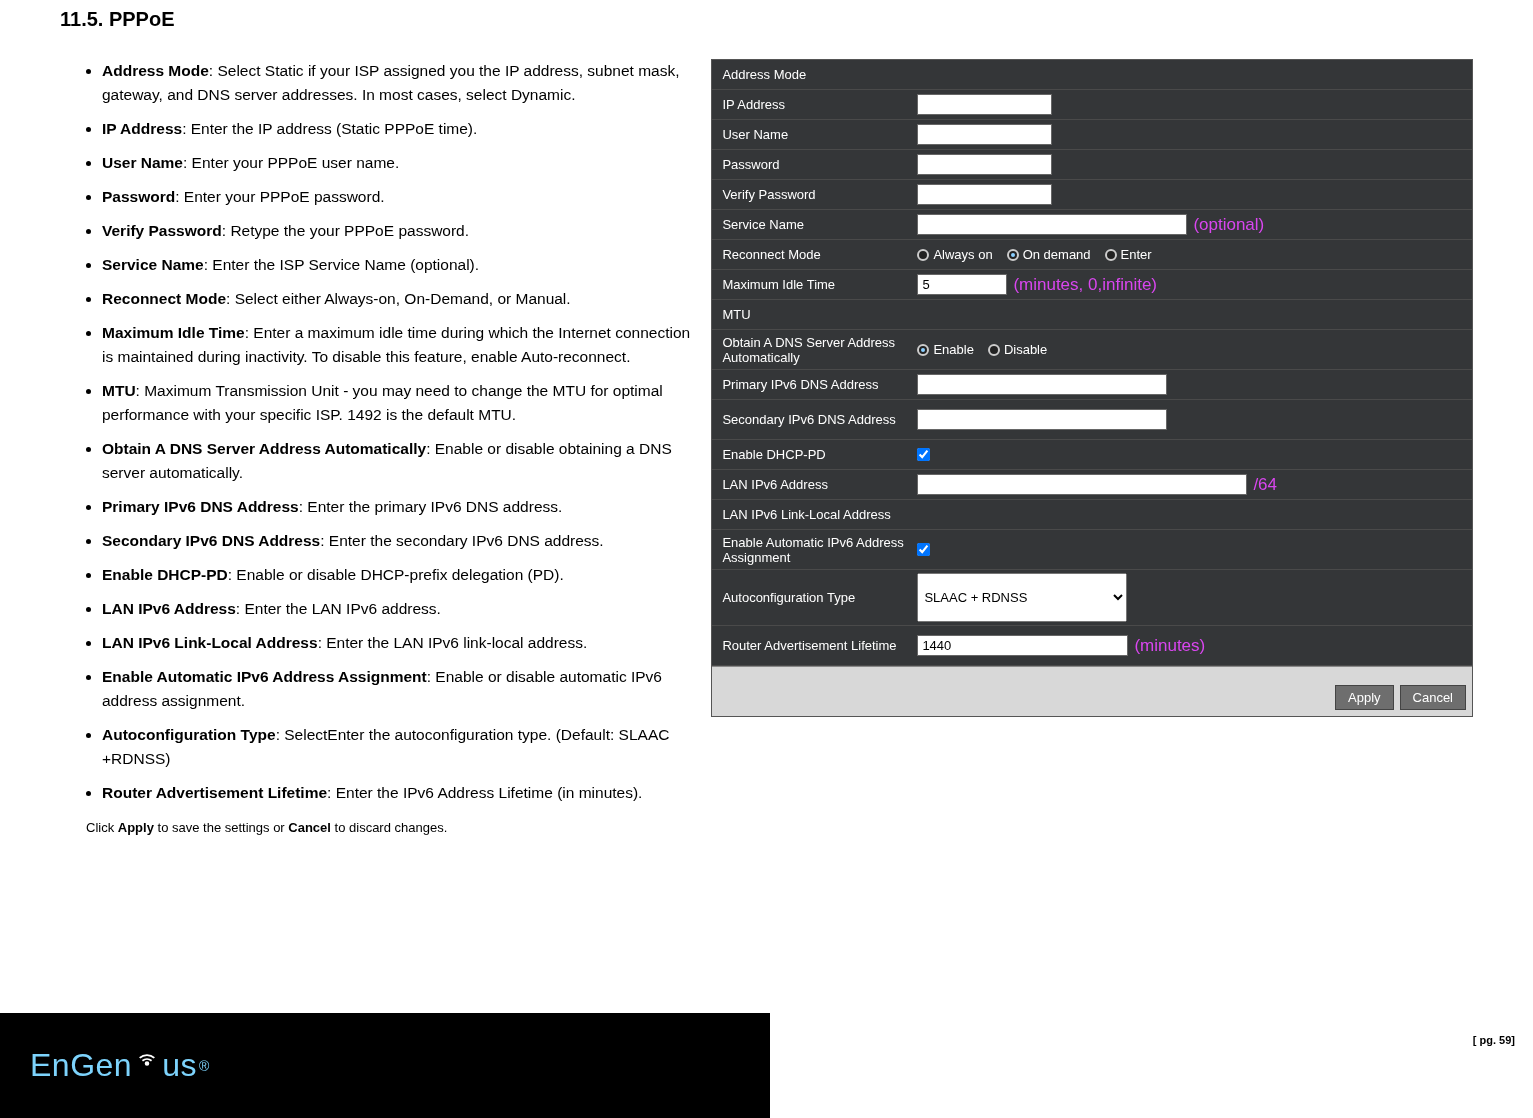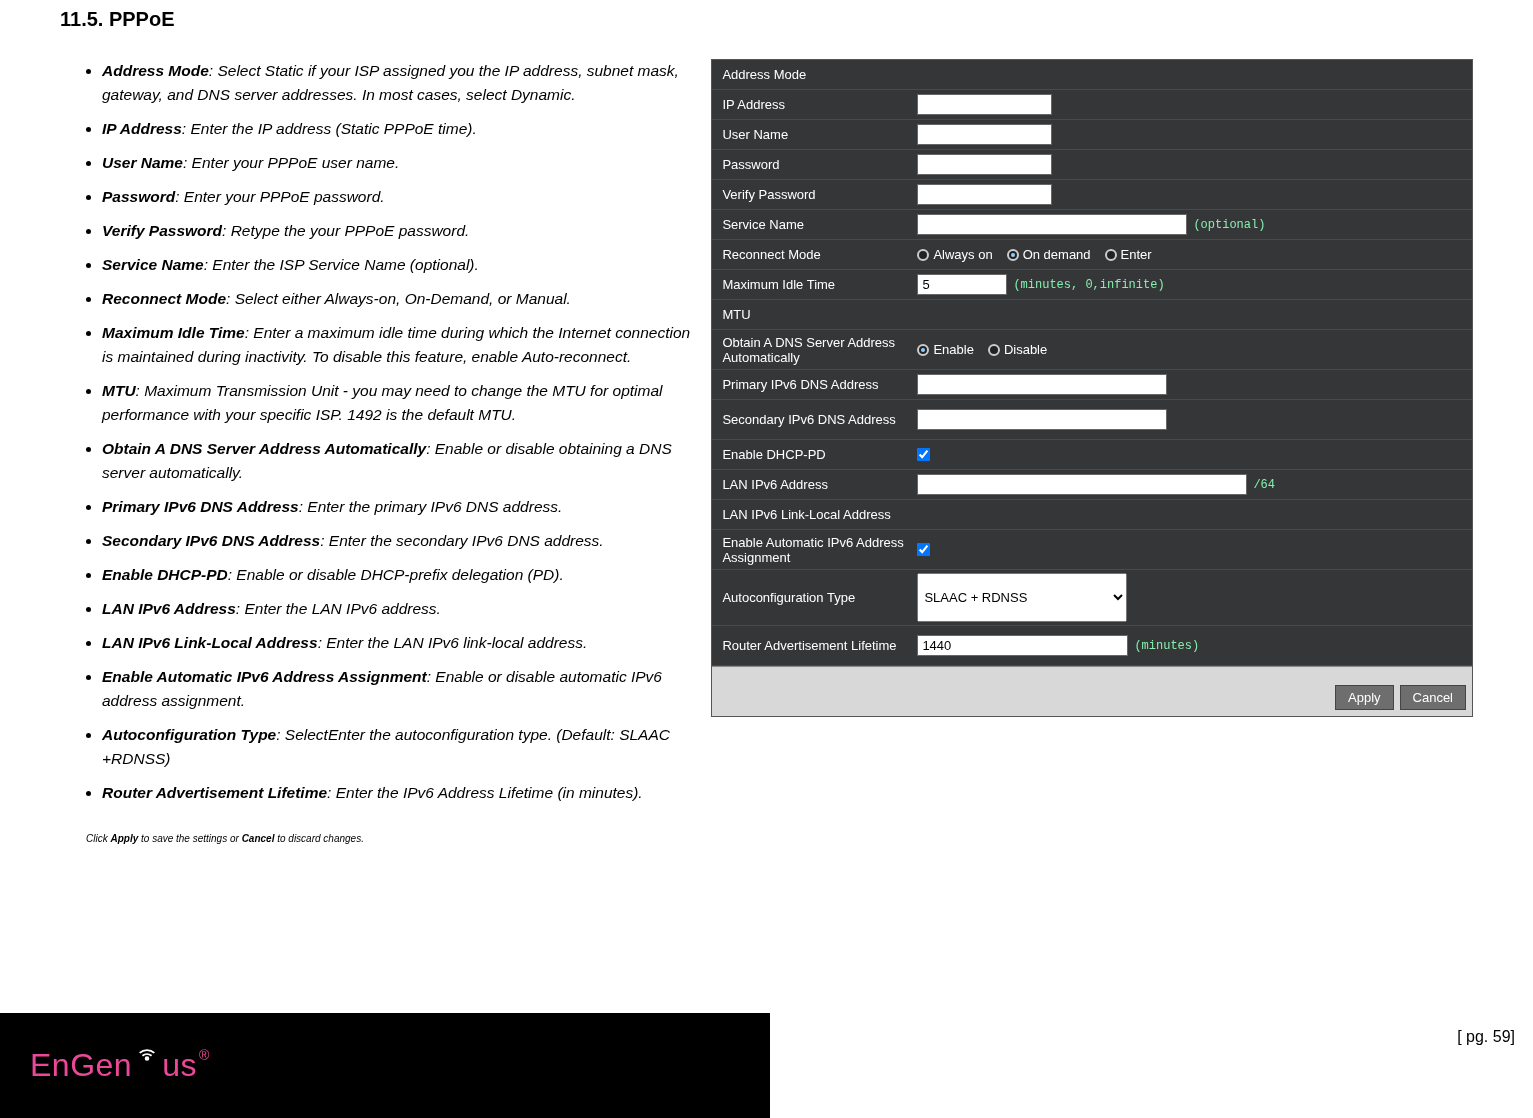--- a/index.html
+++ b/index.html
@@ -22,38 +22,37 @@
     margin-bottom: 28px;
     padding-top: 8px;
   }
   .content-row {
     display: flex;
     align-items: flex-start;
     gap: 20px;
   }
   .left-col {
     width: 640px;
-    font-style: italic;
   }
   ul.doc-list {
     list-style: disc;
     padding-left: 42px;
   }
   ul.doc-list li {
     margin-bottom: 10px;
     line-height: 1.55;
     font-size: 15.5px;
   }
   ul.doc-list li .term {
     font-weight: 700;
   }
   .footer-note {
-    margin-top: 26px;
+    margin-top: 13px;
     margin-left: 26px;
-    font-size: 10px;
+    font-size: 13px;
     line-height: 1.55;
   }
   .right-col {
     width: 772px;
     position: relative;
   }
   .panel {
     background: #343638;
     color: #fff;
     font-family: Arial, sans-serif;
@@ -90,21 +89,21 @@
     font-size: 13px;
     padding: 2px 4px;
     border: 1px solid #666;
     background: #fff;
     color: #000;
   }
   .txt-small { width: 90px; }
   .txt-med   { width: 135px; }
   .txt-wide  { width: 250px; }
   .txt-xwide { width: 270px; }
-  .hint { color: #86efac; font-size: 12px; font-family: Liberation Mono, monospace; }
+  .hint { color: #d946ef; font-size: 17px; }
   .panel-buttons {
     display: flex;
     justify-content: flex-end;
     gap: 6px;
     padding: 18px 6px 6px;
     background: #d8d8d8;
     border-top: 1px solid #888;
   }
   .panel-buttons button {
     background: #6e6e6e;
@@ -132,41 +131,41 @@
   .footer-bar {
     position: absolute;
     left: 0; bottom: 0;
     width: 770px; height: 105px;
     background: #000;
     display: flex;
     align-items: center;
     padding-left: 30px;
   }
   .logo {
-    color: #ec4899;
+    color: #7dd3fc;
     font-size: 32px;
     font-weight: 500;
     display: flex;
-    align-items: flex-start;
+    align-items: center;
     gap: 2px;
     letter-spacing: 0.5px;
   }
   .logo .wifi {
     display: inline-block;
     margin: 0 2px;
     font-size: 20px;
     transform: translateY(-6px);
   }
   .logo sup { font-size: 14px; vertical-align: top; }
   .page-num {
     position: absolute;
     right: 18px;
     bottom: 72px;
-    font-size: 16px;
-    font-weight: 400;
+    font-size: 11px;
+    font-weight: 700;
   }
 </style>
 </head>
 <body>
 
 <div class="page">
   <div class="heading">11.5.  PPPoE</div>
 
   <div class="content-row">
     <div class="left-col">

